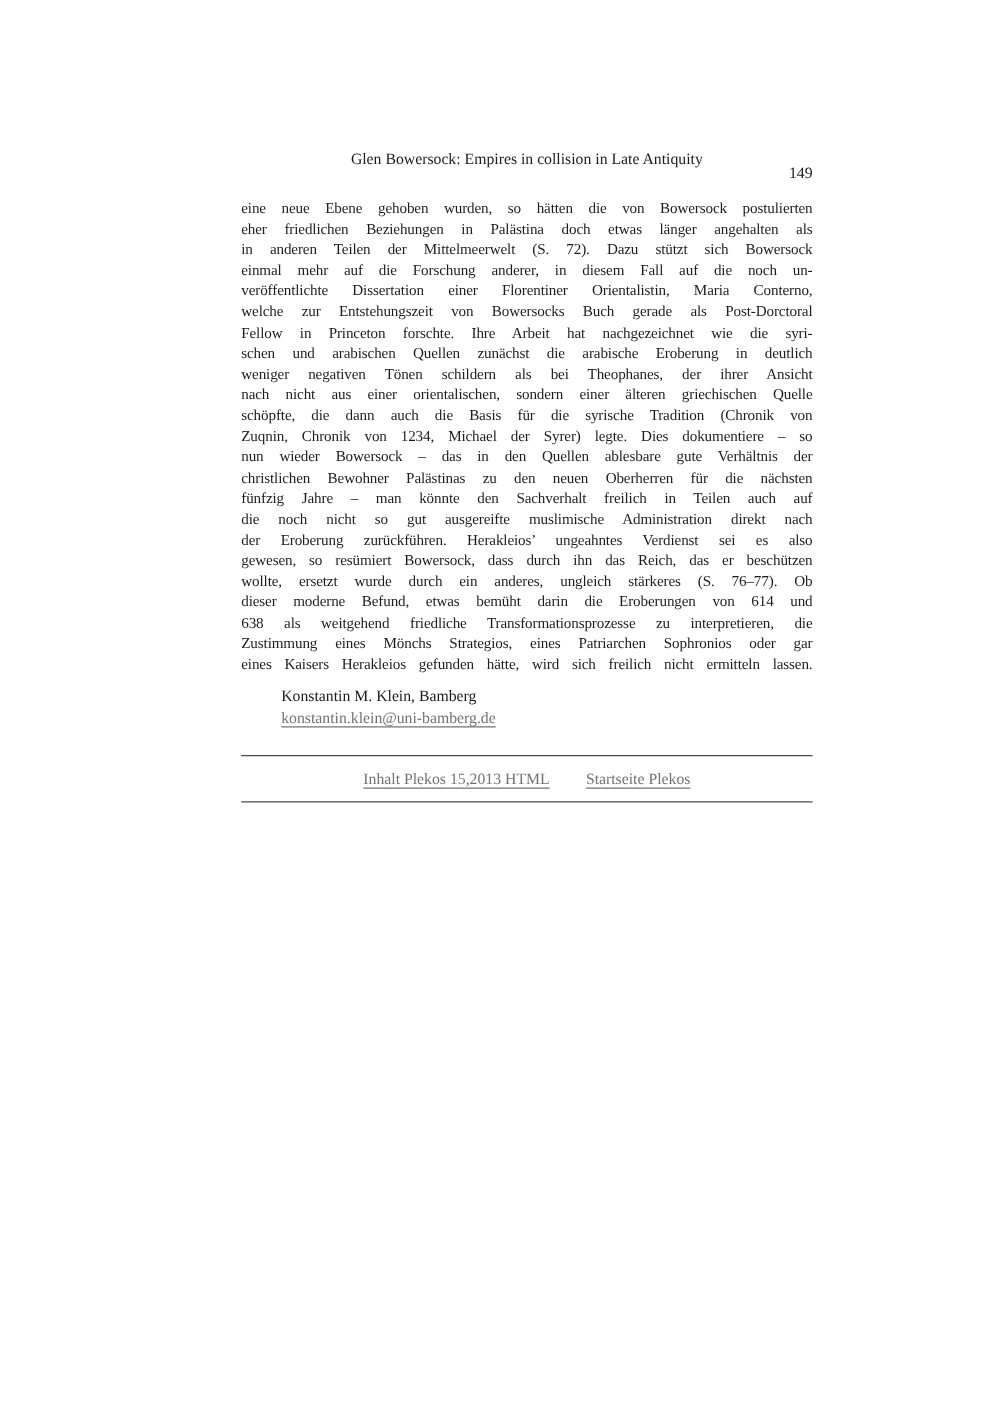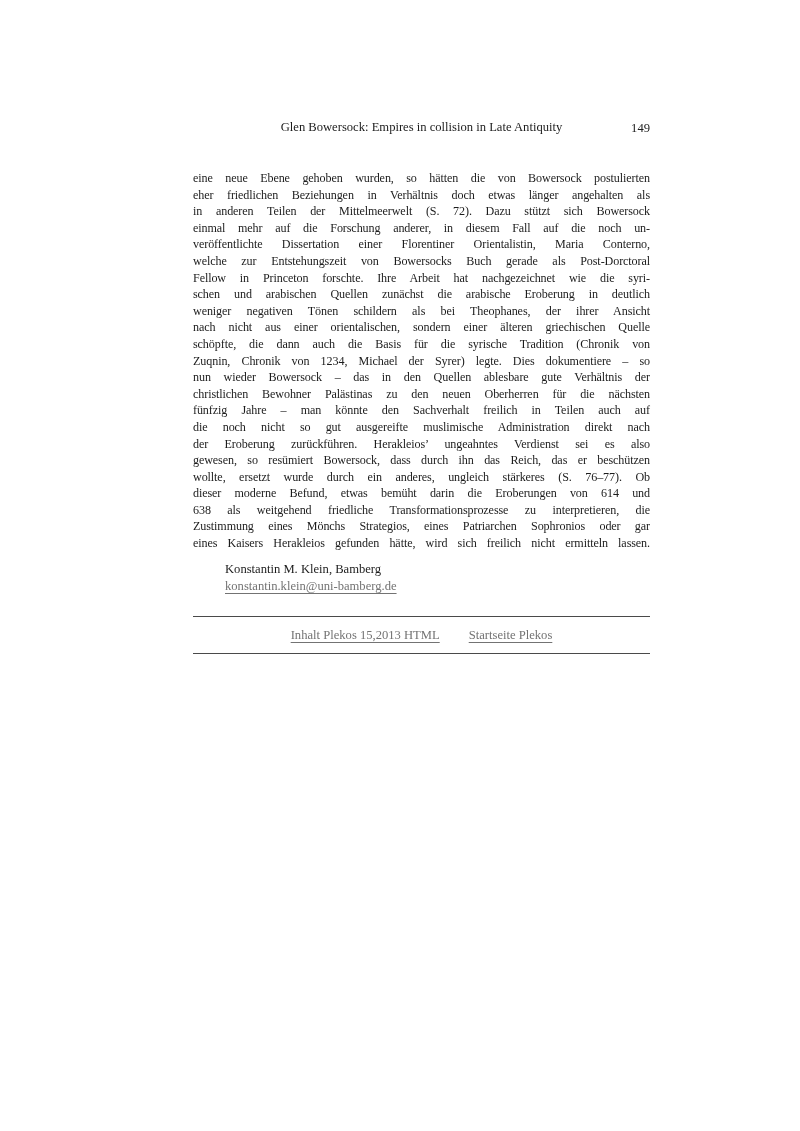--- a/index.html
+++ b/index.html
@@ -26,24 +26,24 @@
     position: relative;
     height: 17px;
     font-size: 12.6px;
     line-height: 17px;
     text-align: center;
     white-space: nowrap;
   }
   .page-number {
     position: absolute;
     right: 0;
-    top: 1px;
+    top: 11px;
   }
   .review-paragraph {
-    margin-top: 34px;
+    margin-top: 22px;
     font-size: 12.1px;
     line-height: 16.6px;
     letter-spacing: -0.1px;
   }
   .pline {
     text-align: justify;
     text-align-last: justify;
   }
   .signature {
     margin-top: 9px;
@@ -84,21 +84,21 @@
 <div class="page">
   <div class="textblock">
 
     <div class="running-header">
       <span>Glen Bowersock: Empires in collision in Late Antiquity</span>
       <span class="page-number">149</span>
     </div>
 
     <div class="review-paragraph">
         <div class="pline">eine neue Ebene gehoben wurden, so hätten die von Bowersock postulierten</div>
-        <div class="pline">eher friedlichen Beziehungen in Verhältnis doch etwas länger angehalten als</div>
+        <div class="pline">eher friedlichen Beziehungen in Palästina doch etwas länger angehalten als</div>
         <div class="pline">in anderen Teilen der Mittelmeerwelt (S. 72). Dazu stützt sich Bowersock</div>
         <div class="pline">einmal mehr auf die Forschung anderer, in diesem Fall auf die noch un-</div>
         <div class="pline">veröffentlichte Dissertation einer Florentiner Orientalistin, Maria Conterno,</div>
         <div class="pline">welche zur Entstehungszeit von Bowersocks Buch gerade als Post-Dorctoral</div>
         <div class="pline">Fellow in Princeton forschte. Ihre Arbeit hat nachgezeichnet wie die syri-</div>
         <div class="pline">schen und arabischen Quellen zunächst die arabische Eroberung in deutlich</div>
         <div class="pline">weniger negativen Tönen schildern als bei Theophanes, der ihrer Ansicht</div>
         <div class="pline">nach nicht aus einer orientalischen, sondern einer älteren griechischen Quelle</div>
         <div class="pline">schöpfte, die dann auch die Basis für die syrische Tradition (Chronik von</div>
         <div class="pline">Zuqnin, Chronik von 1234, Michael der Syrer) legte. Dies dokumentiere – so</div>

